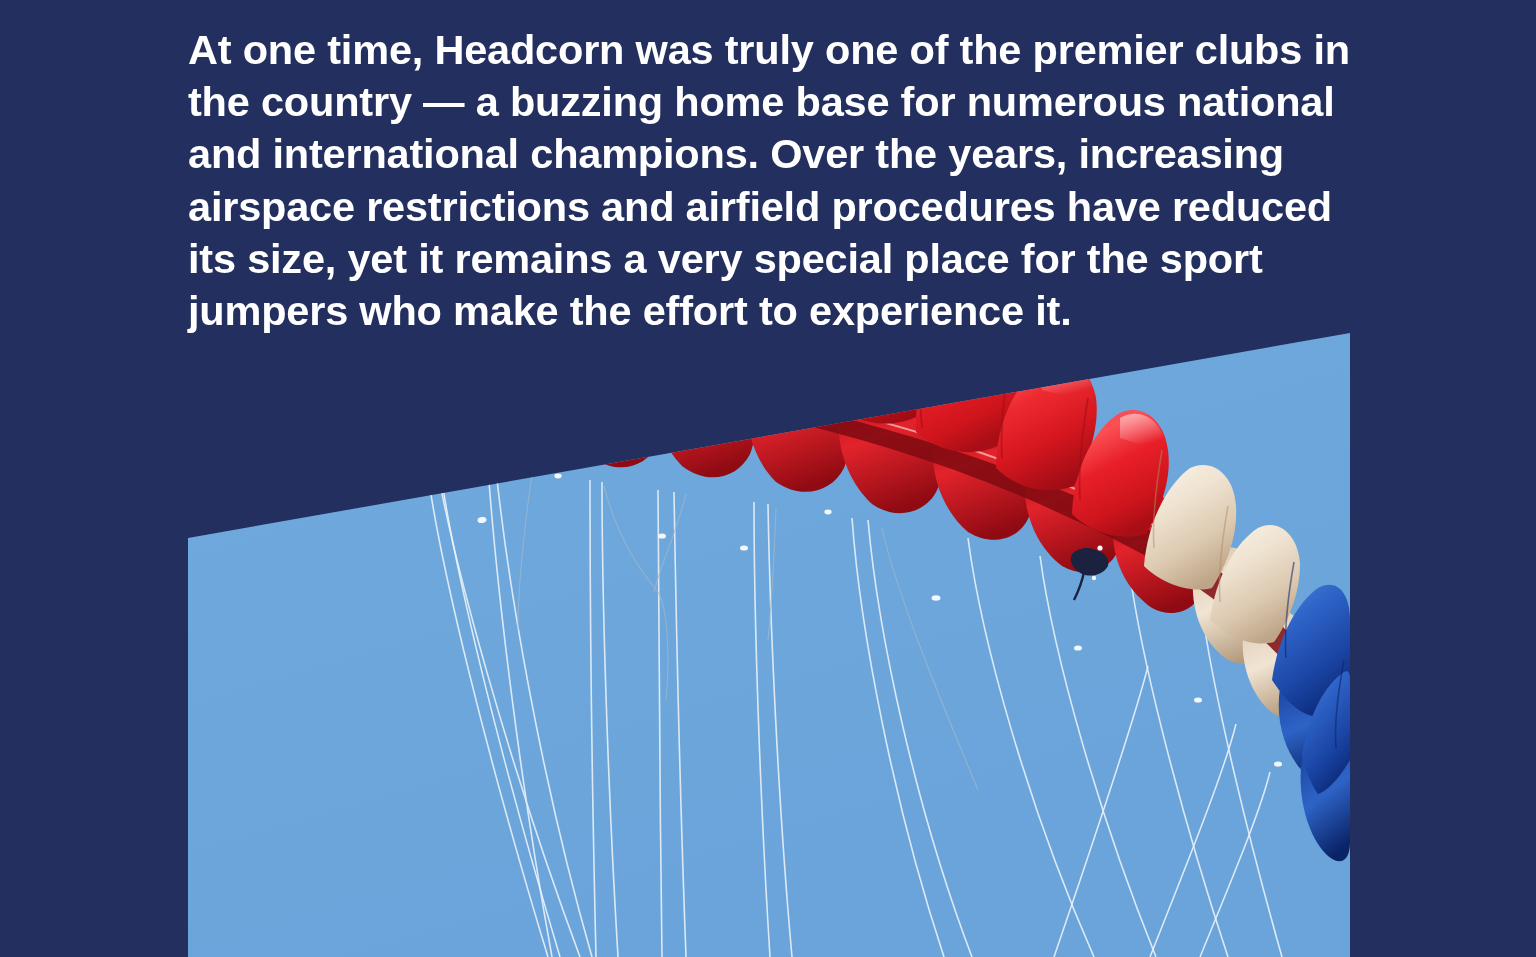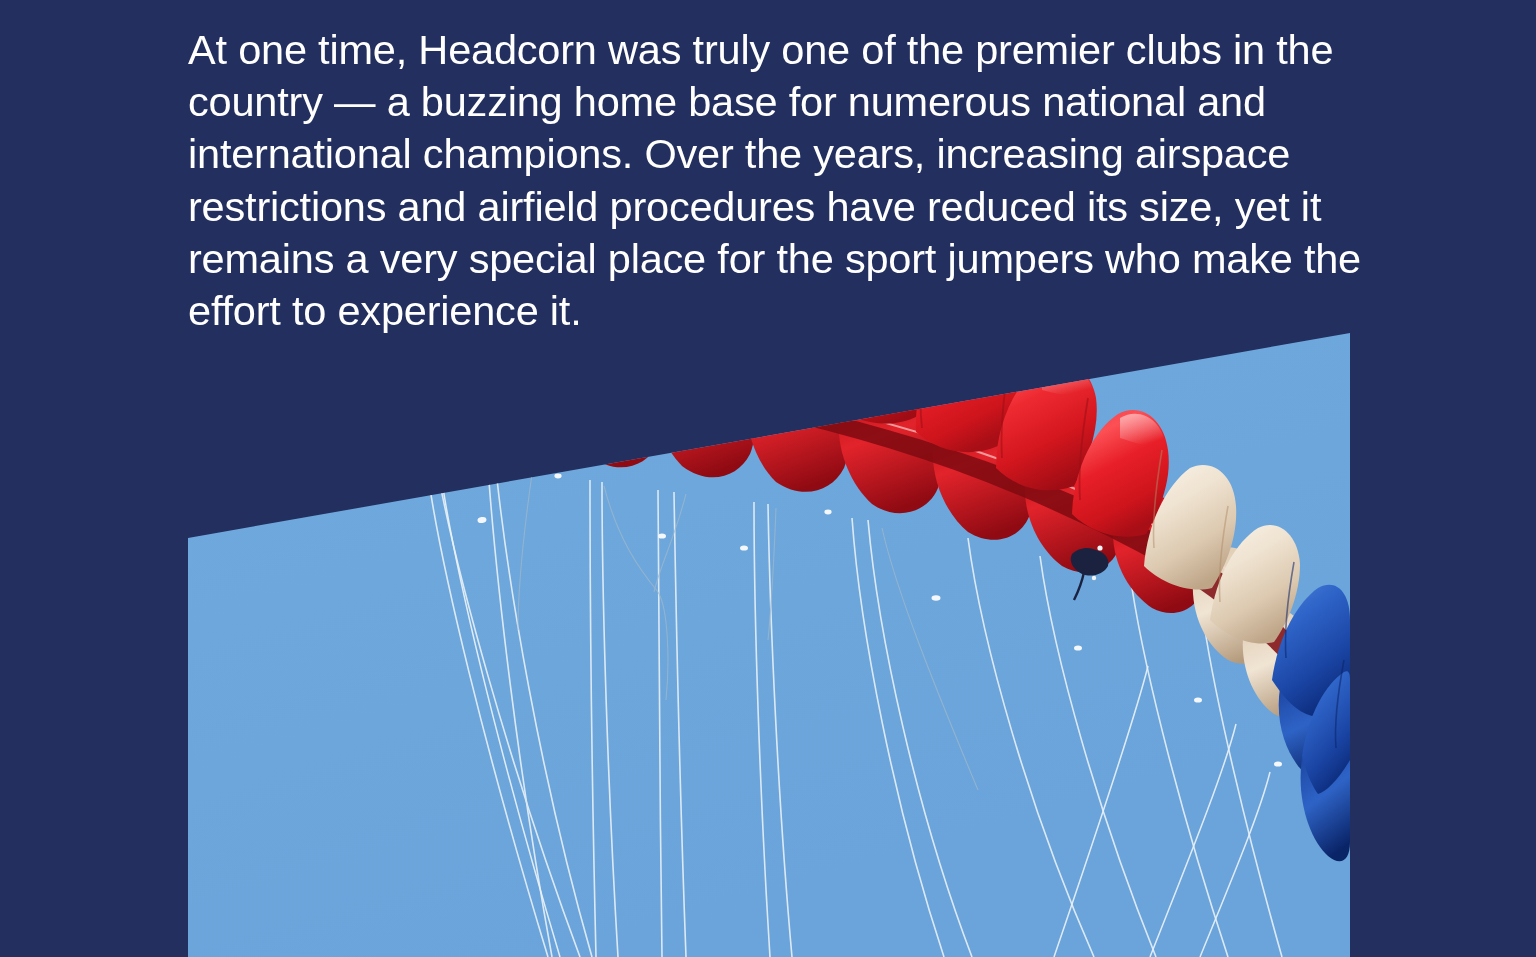--- a/index.html
+++ b/index.html
@@ -21,21 +21,21 @@
     left:188px;
     top:24px;
     width:1180px;
     z-index:5;
   }
 
   #story-paragraph {
     color:#FFFFFF;
     font-size:41.5px;
     line-height:52.2px;
-    font-weight:400;
+    font-weight:700;
     letter-spacing:-0.2px;
     white-space:pre-line;
   }
 
   
   #photo-figure {
     position:absolute;
     left:188px;
     top:0px;
     width:1162px;

